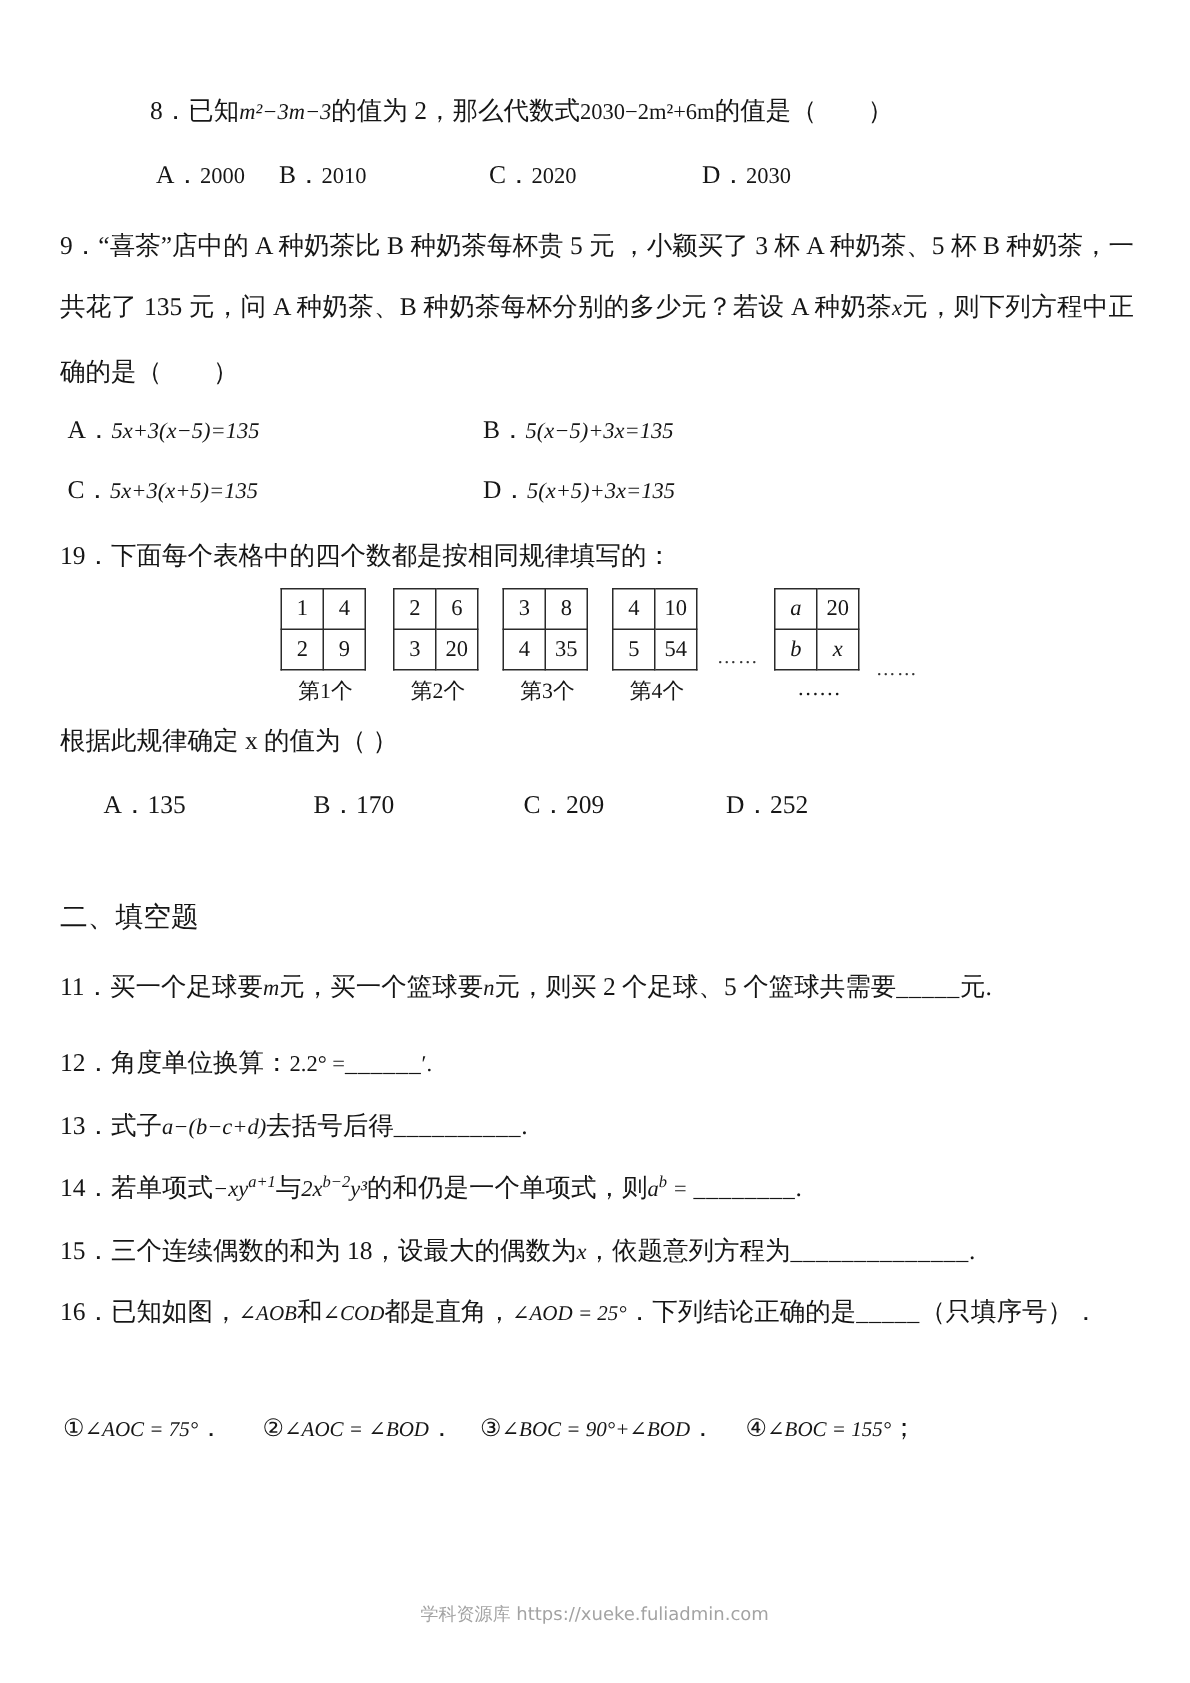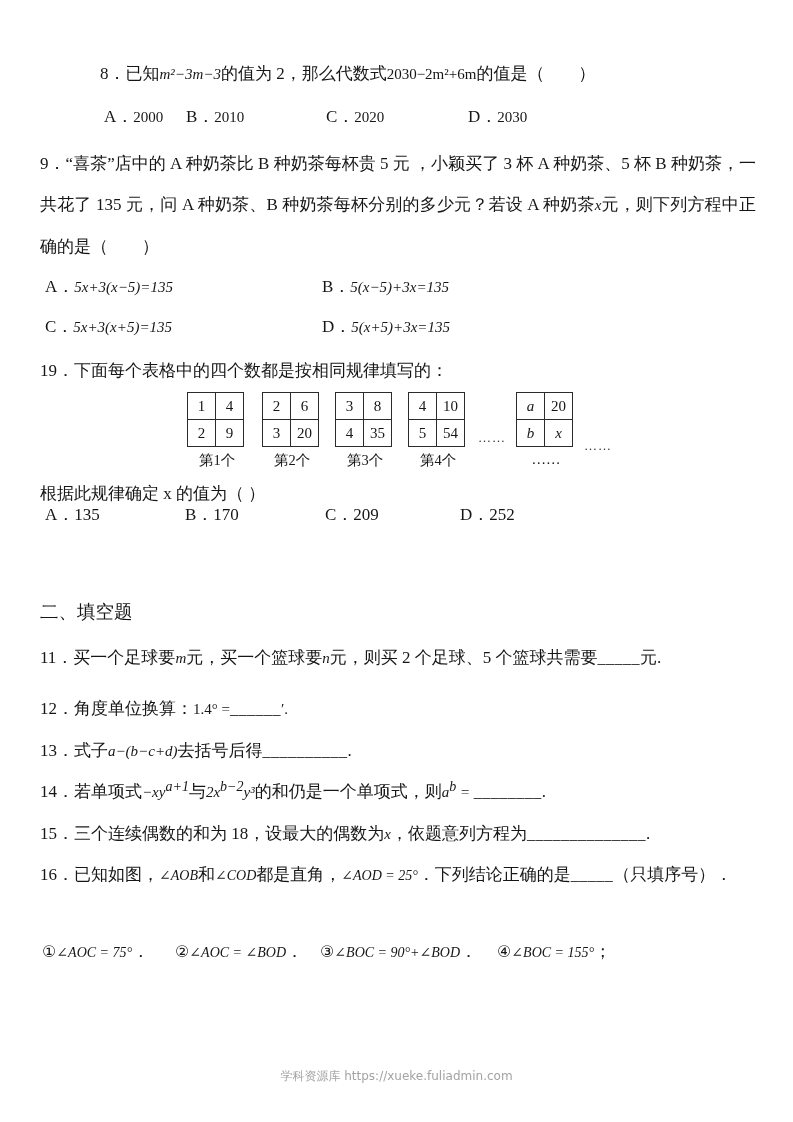--- a/index.html
+++ b/index.html
@@ -10,21 +10,21 @@
     color:#161616; font-size:17px; overflow:hidden; margin:0 auto;
   }
   .abs { position:absolute; }
   .stem { left:40px; width:716px; line-height:41px; text-align:justify; }
   .nowrap { white-space:nowrap; text-align:left; }
   .math { font-style:italic; font-size:15px; }
   .mnum { font-size:15px; }
   .blank { font-size:16px; letter-spacing:0.5px; }
   .optrow { left:40px; width:716px; line-height:22px; }
   .opt { position:absolute; top:0; white-space:nowrap; }
-  sup { font-size:14px; vertical-align:super; line-height:0; font-style:italic;text-align:right; }
+  sup { font-size:11px; vertical-align:super; line-height:0; font-style:italic;text-align:right; }
   .sec-title { font-weight:normal; font-size:18.5px; line-height:41px; }
   .figure { left:40px; width:716px; height:88px; }
   .mini-table { border-collapse:collapse; position:absolute; top:0; background:#fff; }
   .mini-table td {
     border:1.6px solid #2b2b2b; width:28px; height:27px;
     text-align:center; vertical-align:middle; font-size:15px; padding:0;
   }
   .mini-table td.it { font-style:italic; }
   .tbl-label { position:absolute; top:59px; width:60px; text-align:center; font-size:14.5px; }
   .dots { position:absolute; font-size:13px; letter-spacing:1px; color:#333; }
@@ -132,37 +132,37 @@
     <div class="tbl-label" style="left:147px;">第1个</div>
     <div class="tbl-label" style="left:222px;">第2个</div>
     <div class="tbl-label" style="left:295px;">第3个</div>
     <div class="tbl-label" style="left:368px;">第4个</div>
     <div class="tbl-label" style="left:476px;">……</div>
   </div>
 
   <div class="abs stem nowrap" style="top:473px;">
     <span>根据此规律确定 x 的值为（ ）</span>
   </div>
-  <div class="abs optrow" style="top:504px; height:24px;">
+  <div class="abs optrow" style="top:526px; height:24px;margin-left:24px;">
     <span class="opt" style="left:5px;"><span>A．</span><span>135</span></span>
     <span class="opt" style="left:145px;"><span>B．</span><span>170</span></span>
     <span class="opt" style="left:285px;"><span>C．</span><span>209</span></span>
     <span class="opt" style="left:420px;"><span>D．</span><span>252</span></span>
   </div>
 
   <div class="abs stem nowrap sec-title" style="top:592px;">
     <span>二、填空题</span>
   </div>
 
   <div class="abs stem nowrap" style="top:637px;">
     <span>11．买一个足球要</span><span class="math">m</span><span>元，买一个篮球要</span><span class="math">n</span><span>元，则买 2 个足球、5 个篮球共需要</span><span class="blank">_____</span><span>元.</span>
   </div>
 
   <div class="abs stem nowrap" style="top:688px;">
-    <span>12．角度单位换算：</span><span class="mnum">1.4° =</span><span class="blank">______</span><span class="mnum">′.</span>
+    <span>12．角度单位换算：</span><span class="mnum">2.2° =</span><span class="blank">______</span><span class="mnum">′.</span>
   </div>
 
   <div class="abs stem nowrap" style="top:730px;">
     <span>13．式子</span><span class="math">a−(b−c+d)</span><span>去括号后得</span><span class="blank">__________</span><span>.</span>
   </div>
 
   <div class="abs stem nowrap" style="top:771px;">
     <span>14．若单项式</span><span class="math"><span>−xy</span><sup>a+1</sup></span><span>与</span><span class="math"><span>2x</span><sup>b−2</sup><span>y³</span></span><span>的和仍是一个单项式，则</span><span class="math"><span>a</span><sup>b</sup><span> = </span></span><span class="blank">________</span><span>.</span>
   </div>
 

